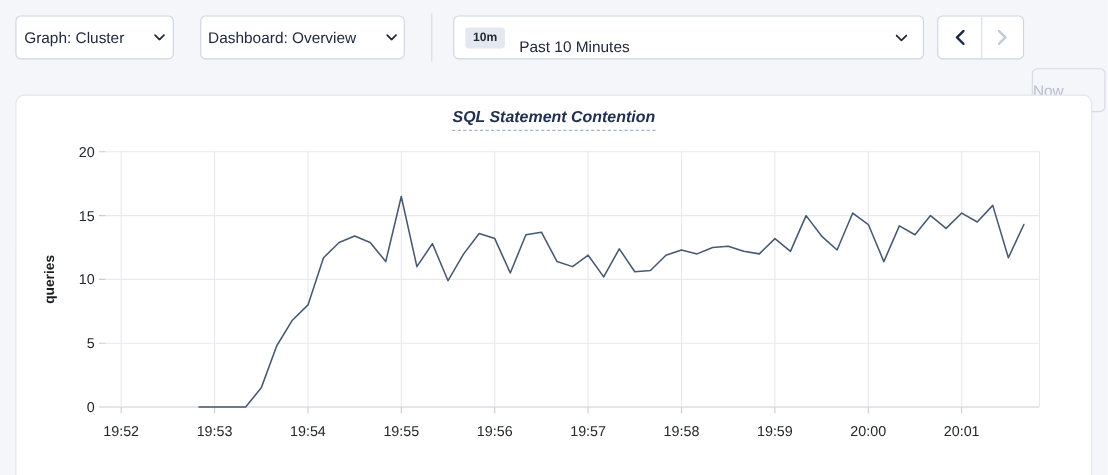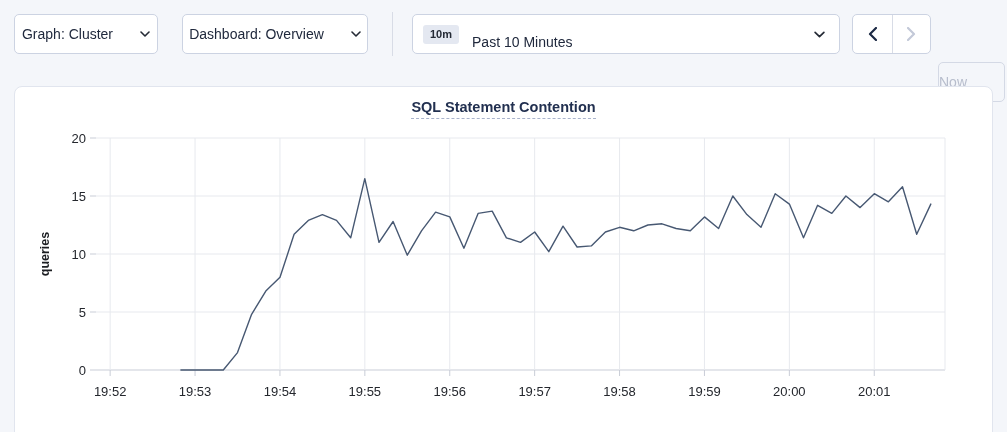--- a/index.html
+++ b/index.html
@@ -44,21 +44,21 @@
     background:transparent; border:1px solid #d4d9e5; border-radius:5px;
     display:flex; align-items:center; justify-content:flex-start;
     font-size:14px; font-weight:500; color:#b7bdcc; cursor:default;margin-top:48px;
   }
   .icon { display:inline-flex; align-items:center; }
   
   .card {
     position:absolute; top:86px; left:14px; width:979px; height:360px;
     background:#fff; border:1px solid #e1e5ee; border-radius:8px;
   }
-  .card-title-row { text-align:center; margin-top:11px; height:24px; }
+  .card-title-row { text-align:center; margin-top:11px; height:24px;font-style:italic; }
   .card-title {
     display:inline-block; font-size:14.5px; font-weight:bold; color:#223050;
     border-bottom:1px dashed #a9b3cc; padding-bottom:3px; cursor:pointer;
   }
   #chart-svg { position:absolute; left:0; top:38px; }
 </style>
 </head>
 <body>
 
 <div class="toolbar">

